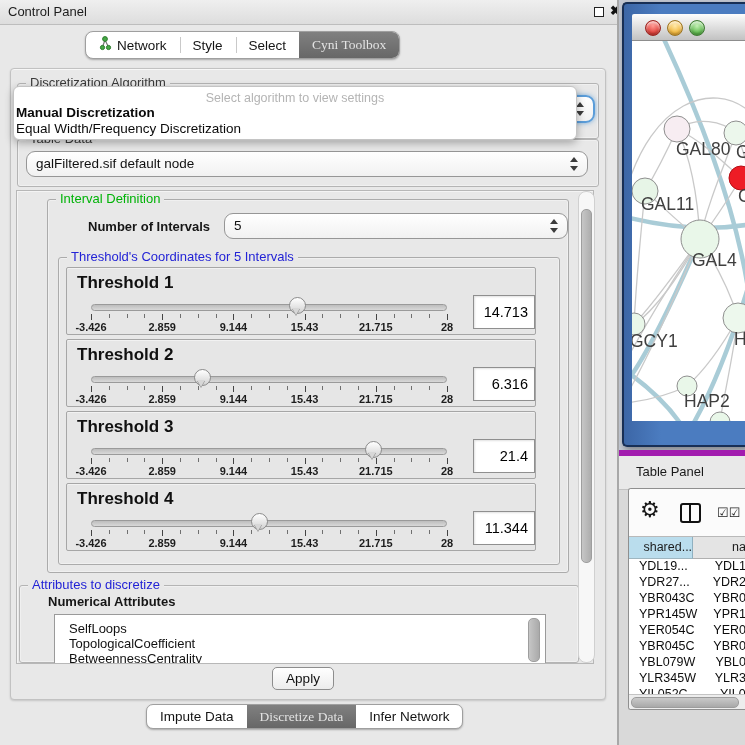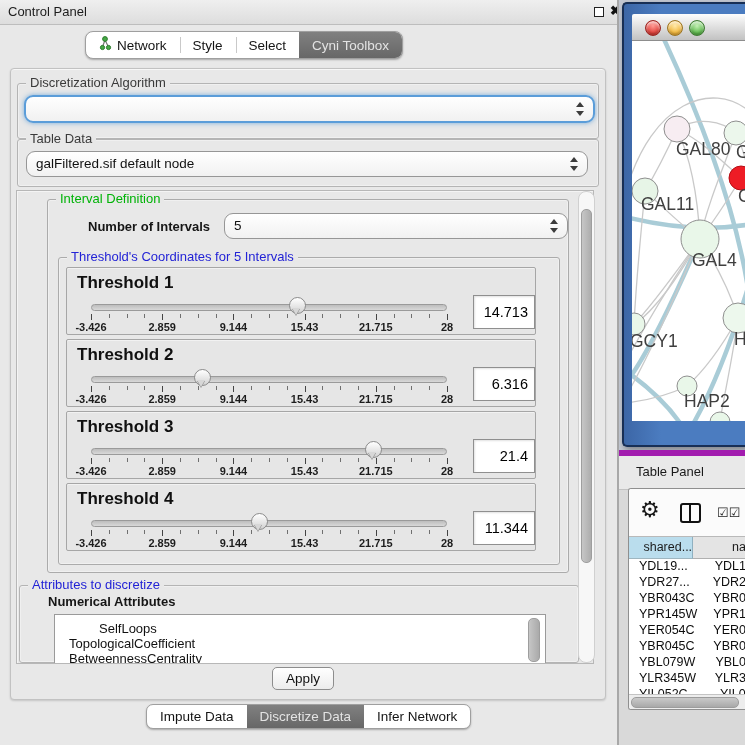--- a/index.html
+++ b/index.html
@@ -11,21 +11,21 @@
   .titlebar{left:0;top:0;width:622px;height:24px;background:linear-gradient(#efefef,#dddddd);
             border-bottom:1px solid #bdbdbd;}
   .titlebar .t{position:absolute;left:8px;top:4px;font-size:13px;color:#1c1c1c;}
   .float-ic{position:absolute;left:594px;top:7px;width:8px;height:8px;border:1.6px solid #222;background:#fff;}
   .close-ic{position:absolute;left:610px;top:3px;font-size:13px;font-weight:bold;color:#111;}
 
   
   .tabbar{display:flex;align-items:stretch;background:#fff;border:1px solid #9f9f9f;border-radius:8px;
           box-shadow:0 1px 2px rgba(0,0,0,.28);overflow:hidden;height:26px;}
   .tab{display:flex;align-items:center;gap:5px;padding:0 13px;font-size:13.5px;color:#141414;position:relative;cursor:default;white-space:nowrap;}
-  .tab.sel{background:linear-gradient(#808080,#676767);color:#e3e3e3;}
+  .tab.sel{background:linear-gradient(#808080,#676767);color:#e3e3e3;font-family:Liberation Serif, serif;}
   .tab.div::before{content:"";position:absolute;left:0;top:5px;bottom:5px;width:1px;background:#c9c9c9;}
 
   
   .outer{left:10px;top:68px;width:594px;height:630px;background:#e8e8e8;border:1px solid #c2c2c2;
          border-radius:4px;box-shadow:inset 0 1px 0 #f7f7f7, 0 1px 2px rgba(0,0,0,.15);}
   .group{position:absolute;border:1px solid #b4b4b4;border-radius:3px;box-shadow:inset 0 0 0 1px #f0f0f0;}
   .glabel{position:absolute;top:-8px;left:8px;background:#e8e8e8;padding:0 4px;font-size:13px;line-height:14px;color:#3a3a3a;white-space:nowrap;}
   .glabel.green{color:#00b307;}
   .glabel.blue{color:#2323d6;}
 
@@ -162,20 +162,25 @@
       <div class="combo" style="left:8px;top:11px;width:551px;">
         <span>galFiltered.sif default node</span>
         <span class="spin">
             <i class="up"></i>
             <i class="dn"></i>
           </span>
       </div>
     </div>
   </div>
 
+  <div class="abs popup">
+    <div class="hint">Select algorithm to view settings</div>
+    <div class="item b">Manual Discretization</div>
+    <div class="item">Equal Width/Frequency Discretization</div>
+  </div>
 
   <div class="abs scrollregion">
 
     <div class="group" style="left:30px;top:8px;width:520px;height:372px;border-color:#ababab;">
       <span class="glabel green">Interval Definition</span>
       <span class="boldlab" style="position:absolute;left:40px;top:19px;">Number of Intervals</span>
       <div class="combo" style="left:176px;top:13px;width:333px;">
         <span>5</span>
         <span class="spin">
             <i class="up"></i>
@@ -320,21 +325,21 @@
             <div class="val">11.344</div>
           </div>
         </div>
     </div>
 
     <div class="group" style="left:2px;top:394px;width:558px;height:76px;">
       <span class="glabel blue">Attributes to discretize</span>
       <span class="boldlab" style="position:absolute;left:28px;top:8px;">Numerical Attributes</span>
       <div class="attrlist" id="attrList">
         <div class="attrscroll"></div>
-      <div class="ai" style="padding-top: 6px; margin-left: 30px;">SelfLoops</div>
+      <div class="ai" style="padding-top: 6px;">SelfLoops</div>
           <div class="ai">TopologicalCoefficient</div>
           <div class="ai">BetweennessCentrality</div>
         </div>
     </div>
   </div>
 
   <div class="abs vscroll">
     <div class="thumb"></div>
   </div>
 

